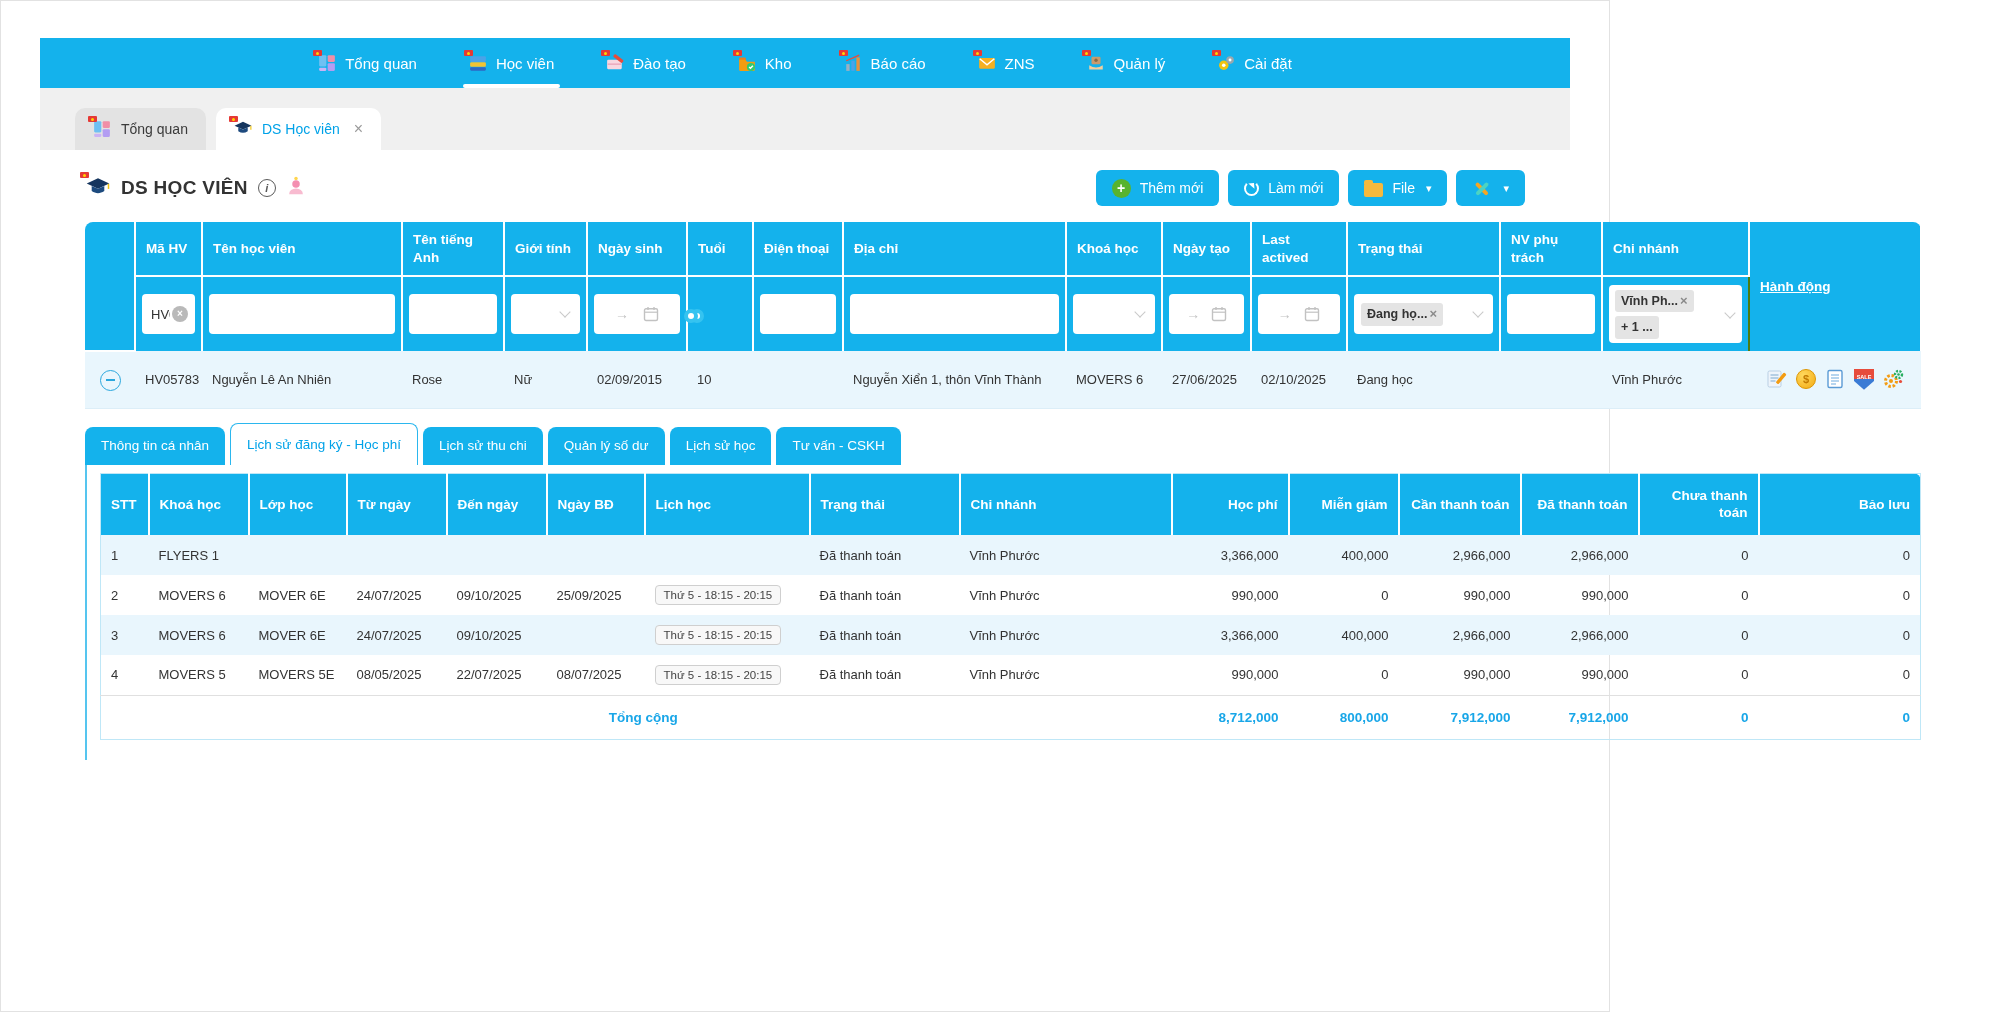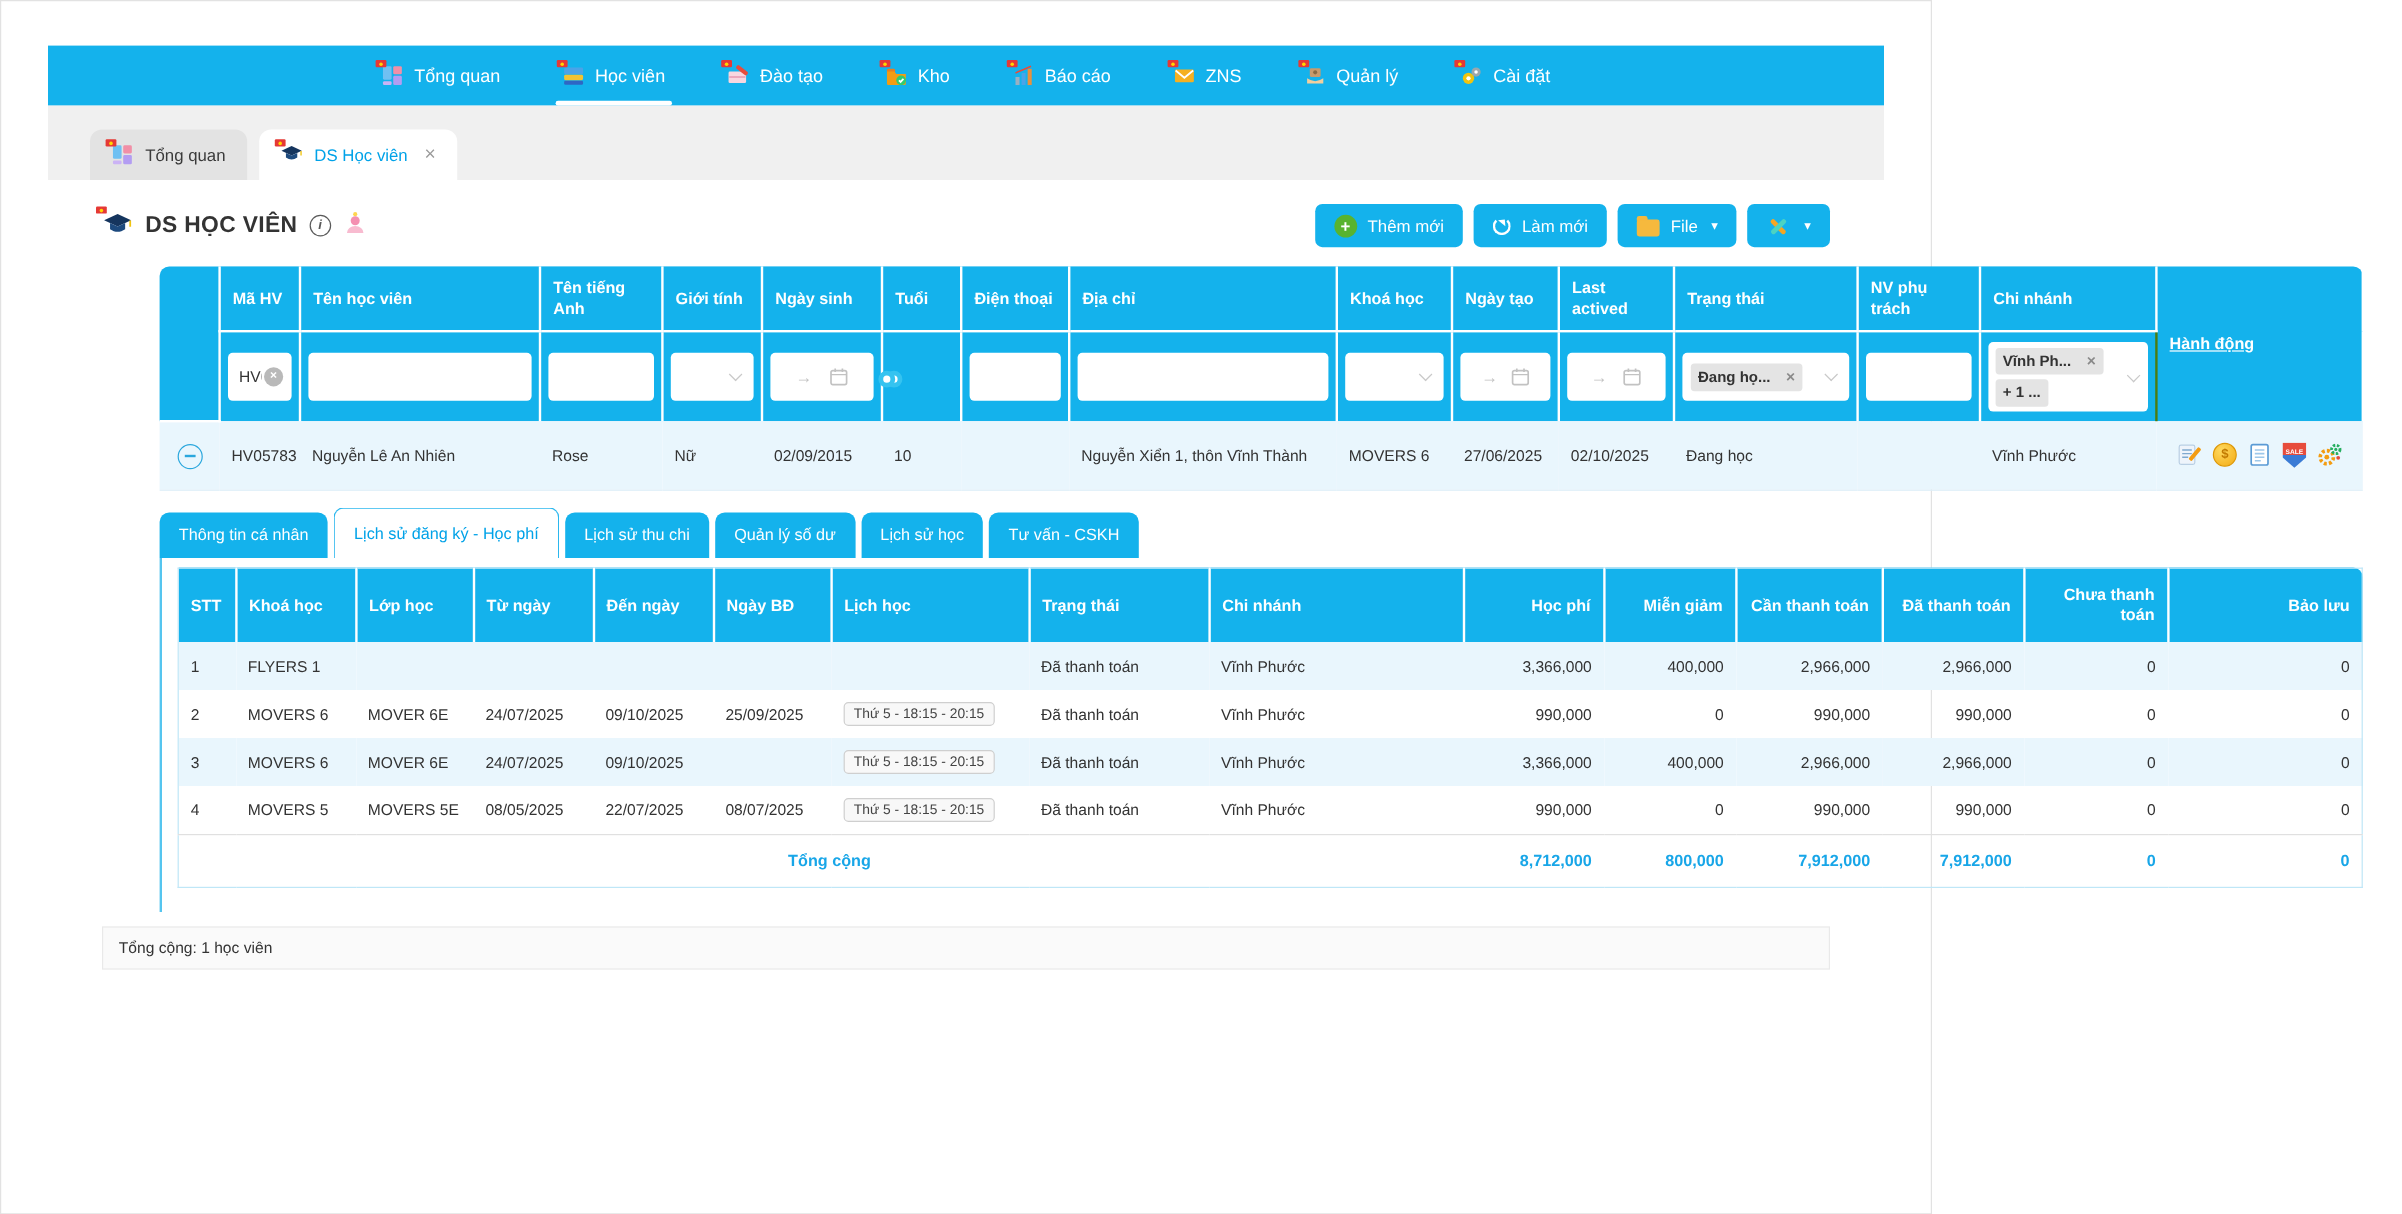--- a/index.html
+++ b/index.html
@@ -42,42 +42,42 @@
   .ic-refresh::after { content:""; position:absolute; top:-4px; right:-1px; border:4px solid transparent; border-bottom-color:#fff; transform:rotate(40deg); }
   .ic-folder { width:19px; height:14px; background:#f6b93d; border-radius:2px; position:relative; margin-top:3px; }
   .ic-folder::before { content:""; position:absolute; top:-3px; left:0; width:9px; height:4px; background:#f6b93d; border-radius:2px 2px 0 0; }
   .ic-tools { position:relative; width:20px; height:20px; }
   .ic-tools i { position:absolute; left:2px; top:8.5px; width:16px; height:3.5px; border-radius:2px; display:block; }
   .ic-tools i:first-child { background:#f5a623; transform:rotate(45deg); }
   .ic-tools i:last-child  { background:#4cd3c2; transform:rotate(-45deg); }
   .caret { font-size:11px; margin-left:2px; }
 
   
-  table.grid { width:100%; border-collapse:collapse; table-layout:fixed;margin-left:48px; }
+  table.grid { width:100%; border-collapse:collapse; table-layout:fixed; }
   table.grid th { background:#14b2ec; color:#fff; font-size:13.5px; font-weight:bold; text-align:left;
     padding:9px 10px; vertical-align:middle; border-right:2px solid #fff; line-height:1.3; }
   table.grid tr.hdr th { border-bottom:2px solid #fff; height:54px; }
   th.corner-l { border-radius:8px 0 0 0; }
   th.action-col { border-radius:0 8px 0 0; text-align:center; border-left:2px solid #4d7c0f; border-bottom:none !important;text-decoration:underline; }
   tr.filters th { height:66px; padding:8px 6px; }
   .fbox { background:#fff; border-radius:4px; height:40px; display:flex; align-items:center; padding:0 7px; width:100%; position:relative; }
   .finput { border:none; outline:none; background:#fff; border-radius:4px; height:40px; width:100%;
     font-size:13px; color:#333; padding:0 8px; font-family:inherit; min-width:0; }
   .fbox .finput { height:34px; padding:0 2px; flex:1; }
   .clear-btn { width:16px; height:16px; background:#b9b9b9; color:#fff; border-radius:50%; flex:0 0 16px;
     display:inline-flex; align-items:center; justify-content:center; font-size:10px; line-height:1; cursor:pointer; }
   .chev { width:8px; height:8px; border-right:1.8px solid #c9c9c9; border-bottom:1.8px solid #c9c9c9;
     transform:rotate(45deg); margin:-4px 4px 0 auto; flex:0 0 8px; }
   .datebox { justify-content:space-evenly; color:#c2c2c2; font-size:14px; }
   .datebox svg { width:16px; height:16px; }
   .slider { position:relative; width:82%; height:5px; background:#35c3f0; border-radius:3px; margin:0 auto; }
   .slider i { position:absolute; top:-5px; width:14px; height:14px; background:#fff; border:4px solid #35c3f0; border-radius:50%; }
   .slider i:first-child { left:-4px; } .slider i:last-child { right:-4px; }
   .tag { background:#e4e4e4; border-radius:3px; color:#333; font-size:12.5px; padding:3px 6px;
-    display:inline-flex; align-items:center; gap:13px; white-space:nowrap; }
+    display:inline-flex; align-items:center; gap:2px; white-space:nowrap; }
   .tag .tagx { color:#8a8a8a; font-size:13px; cursor:pointer; }
   .msel-tall { height:58px; flex-direction:column; align-items:flex-start; justify-content:center; gap:4px; padding:4px 22px 4px 6px; }
   .msel-tall .chev { position:absolute; right:8px; top:24px; margin:0; }
 
   table.grid td { font-size:13px; color:#333; padding:8px 10px; vertical-align:middle; }
   tr.student-row td { background:#e9f6fd; height:57px; border-bottom:1px solid #dceef8; }
   .expander { width:21px; height:21px; border:1.6px solid #2aa7dd; border-radius:50%; display:inline-flex;
     align-items:center; justify-content:center; cursor:pointer; }
   .expander::before { content:""; width:9px; height:1.8px; background:#2aa7dd; display:block; }
   .redacted { width:88px; height:18px; background:#c9c9c9; border-radius:3px; filter:blur(3px); }
@@ -589,18 +589,15 @@
                 <td class="num">0</td>
               </tr>
             </tbody>
                 </table>
           </div>
         </td>
       </tr>
     </tbody>
       </table>
 
-    <div class="summary-bar">
-      <span>Tổng cộng: 1 học viên</span>
-    </div>
   </div>
 
 </div>
 
 </body></html>

